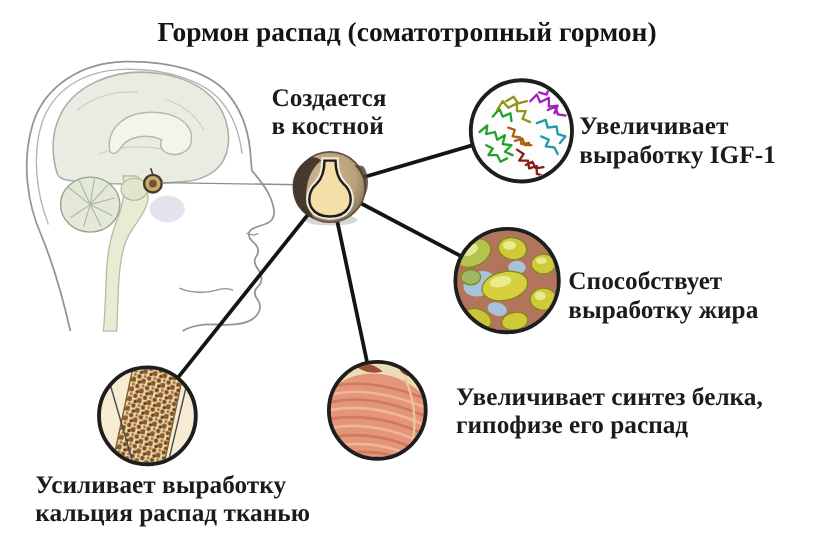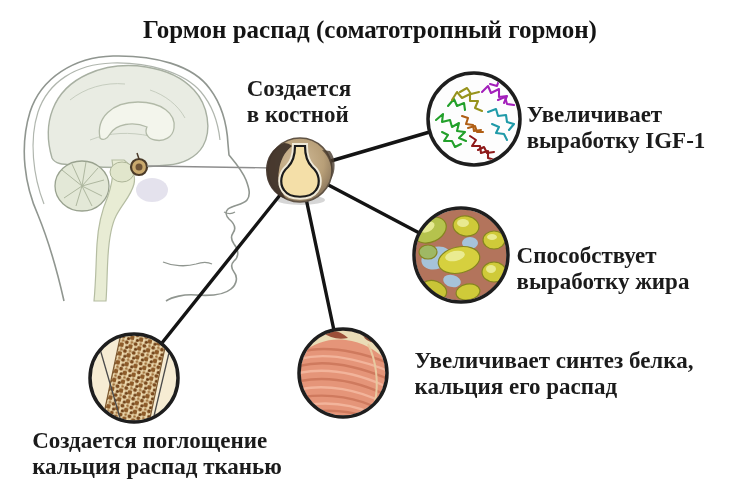--- a/index.html
+++ b/index.html
@@ -210,21 +210,21 @@
     <div>выработку IGF-1</div>
   </div>
 
   <div class="lbl" id="lbl-fat">
     <div>Способствует</div>
     <div>выработку жира</div>
   </div>
 
   <div class="lbl" id="lbl-protein">
     <div>Увеличивает синтез белка,</div>
-    <div>кальция его распад</div>
+    <div>гипофизе его распад</div>
   </div>
 
   <div class="lbl" id="lbl-bone">
-    <div>Создается поглощение</div>
+    <div>Усиливает выработку</div>
     <div>кальция распад тканью</div>
   </div>
 
 </div>
 
 </body></html>

